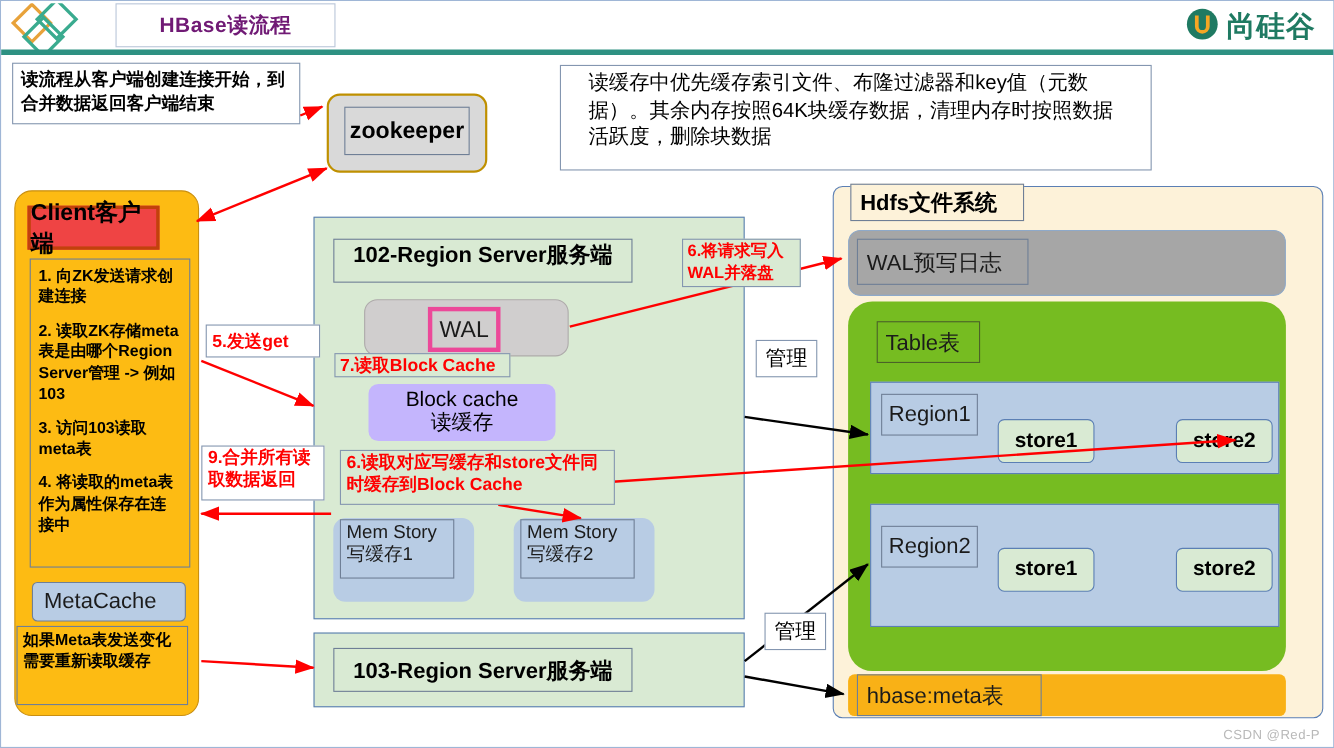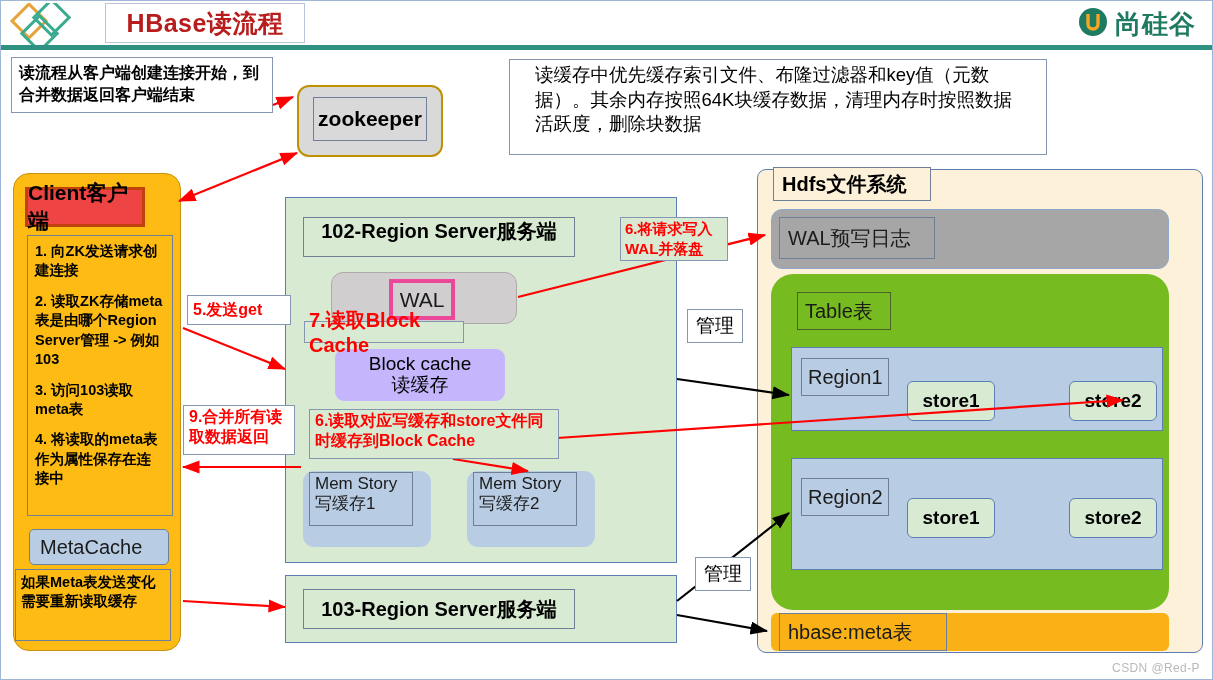--- a/index.html
+++ b/index.html
@@ -8,21 +8,21 @@
          border:1px solid #9fb6d6;box-sizing:border-box;}
 
   .abs{position:absolute;box-sizing:border-box;}
 
   
   #header{left:0;top:0;width:1213px;height:46px;background:#fff;}
   #header-rule{left:0;top:44px;width:1213px;height:5px;background:#2e9182;}
   #logo-diamonds{left:8px;top:2px;width:84px;height:44px;}
   #title-box{left:104px;top:2px;width:200px;height:40px;background:#fff;border:1px solid #b9c6d9;
              display:flex;align-items:center;justify-content:center;}
-  #title-box span{color:#b91c1c;font-weight:bold;font-size:25px;letter-spacing:.5px;}
+  #title-box span{color:#701a75;font-weight:bold;font-size:19px;letter-spacing:.5px;}
   #brand{right:18px;top:6px;height:34px;display:flex;align-items:center;gap:7px;}
   #brand .brand-text{color:#1f7a62;font-weight:bold;font-size:26px;letter-spacing:1px;}
 
   .lbl-red{color:#ff0000;font-weight:bold;}
 
   .roundbox{border-radius:14px;}
 
   
   #client{left:12px;top:172px;width:168px;height:478px;background:#fdbb13;border:1px solid #c98f11;border-radius:16px;}
   #client-title{left:24px;top:186px;width:120px;height:40px;background:#ef4444;border:3px solid #c2410c;
@@ -79,21 +79,21 @@
   #rs103-title span{font-weight:bold;font-size:20px;color:#000;}
 
   
   #lbl5{left:186px;top:294px;width:104px;height:30px;background:#fff;border:1px solid #8496b0;
         display:flex;align-items:center;padding-left:5px;font-size:16px;}
   #lbl9{left:182px;top:404px;width:112px;height:50px;background:#fff;border:1px solid #8496b0;
         padding:1px 5px;font-size:16px;line-height:1.26;}
   #lbl6{left:619px;top:200px;width:108px;height:44px;background:#d9ead3;border:1px solid #8496b0;
         padding:1px 4px;font-size:15px;line-height:1.3;margin-top:16px;}
   #lbl7{left:303px;top:320px;width:160px;height:22px;background:#d9ead3;border:1px solid #8496b0;
-        display:flex;align-items:center;padding-left:4px;font-size:20px;}
+        display:flex;align-items:center;padding-left:4px;font-size:16px;}
   #lbl8{left:308px;top:408px;width:250px;height:50px;background:#d9ead3;border:1px solid #8496b0;
         padding:1px 5px;font-size:16px;line-height:1.26;}
   #lbl-mg1{left:686px;top:308px;width:56px;height:34px;background:#fff;border:1px solid #8496b0;
            display:flex;align-items:center;justify-content:center;font-size:19px;}
   #lbl-mg2{left:694px;top:556px;width:56px;height:34px;background:#fff;border:1px solid #8496b0;
            display:flex;align-items:center;justify-content:center;font-size:19px;}
 
   
   #hdfs{left:756px;top:168px;width:446px;height:484px;background:#fdf2d9;border:1px solid #5b7fb4;border-radius:9px;}
   #hdfs-title{left:772px;top:166px;width:158px;height:34px;background:#fdf2d9;border:1px solid #6f7f96;

